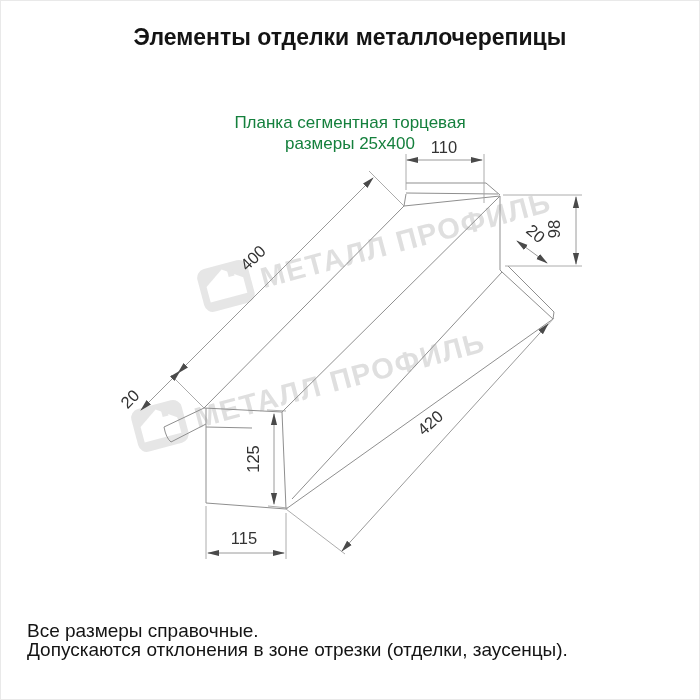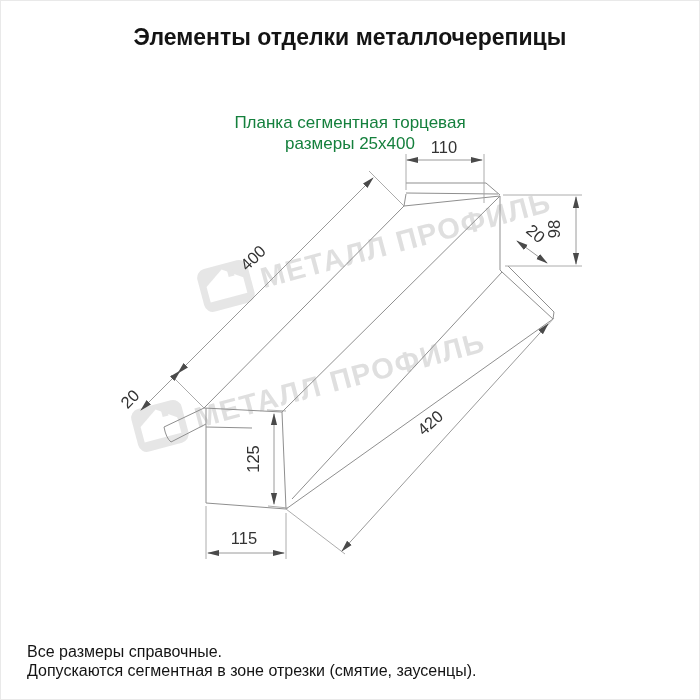--- a/index.html
+++ b/index.html
@@ -15,22 +15,22 @@
     position:absolute; top:24px; left:0; width:700px;
     text-align:center;
     font-size:23px; font-weight:bold; color:#141414;
   }
   .subtitle{
     position:absolute; top:92px; left:0; width:700px;
     text-align:center;
     font-size:17px; font-weight:400; color:#15803d; line-height:21px;margin-top:20px;
   }
   .footer{
-    position:absolute; left:27px; top:642px;
-    font-size:16px; color:#141414; line-height:19px;
+    position:absolute; left:27px; top:621px;
+    font-size:19px; color:#141414; line-height:19px;
   }
   svg.drawing{ position:absolute; left:0; top:0; }
   .part-line{ stroke:#8f8f8f; stroke-width:1; fill:none; }
   .dim-line{ stroke:#9a9a9a; stroke-width:1; fill:none; }
   .ext-line{ stroke:#a3a3a3; stroke-width:0.9; fill:none; }
   .dim-text{ fill:#333333; font-size:16.5px; font-family:"Liberation Sans", sans-serif; }
   .wm-text{ fill:#dadada; font-size:29px; font-weight:bold; letter-spacing:1.5px;
             font-family:"Liberation Sans", sans-serif; }
 </style>
 </head>
@@ -143,16 +143,16 @@
     </g>
 
     <g>
       <line class="dim-line" x1="141" y1="410" x2="180" y2="371" marker-start="url(#arrow)" marker-end="url(#arrow)"></line>
       <text class="dim-text" text-anchor="middle" transform="translate(134,403) rotate(-45)">20</text>
     </g>
   </svg>
 
   <div class="footer">
     <div>Все размеры справочные.</div>
-    <div>Допускаются сегментная в зоне отрезки (смятие, заусенцы).</div>
+    <div>Допускаются отклонения в зоне отрезки (отделки, заусенцы).</div>
   </div>
 
 </div>
 
 </body></html>

